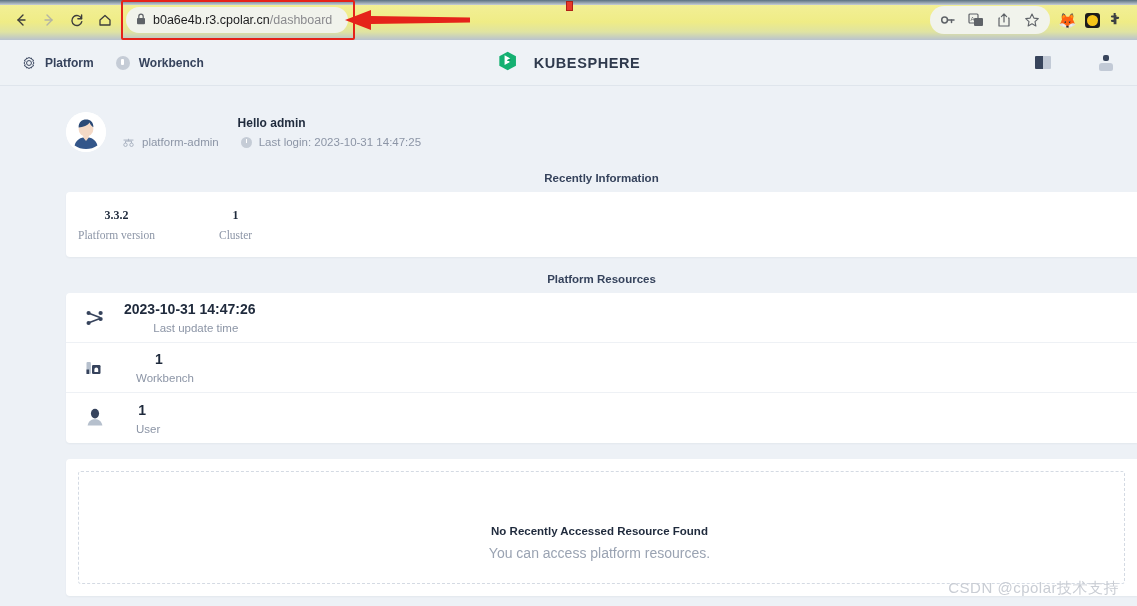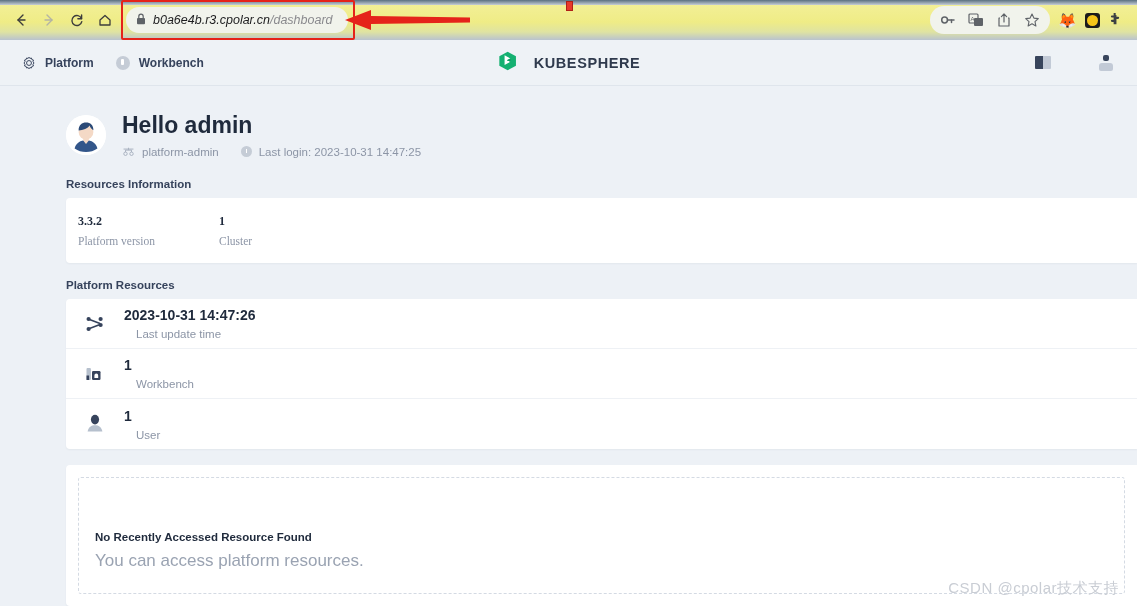--- a/index.html
+++ b/index.html
@@ -38,21 +38,20 @@
   .nav-btn svg { display: block; }
 
   .omnibox-wrap { position: relative; margin-left: 8px; z-index: 2; }
   .omnibox {
     width: 222px; height: 26px;
     background: #f1f3ec;
     border-radius: 14px;
     display: flex; align-items: center;
     padding: 0 10px;
     gap: 7px;
-    font-style: italic;
   }
   .omnibox-highlight {
     position: absolute; left: -5px; top: -7px;
     width: 234px; height: 40px;
     border: 2px solid #e5231a;
     border-radius: 2px;
     pointer-events: none;
   }
   .url-text {
     font-size: 12.5px; color: #1d1d1f; white-space: nowrap;
@@ -80,21 +79,21 @@
   .ext-badge {
     width: 15px; height: 15px; border-radius: 3px;
     background: #1b1b1b; position: relative;
   }
   .ext-badge::after {
     content: ""; position: absolute; inset: 2px;
     border-radius: 50%; background: #f5c518;
   }
 
   
-  .app { position: relative; height: 566px; background: #edf1f6; }
+  .app { position: relative; height: 566px; background: #edf1f6; text-align: center; }
 
   .topbar {
     height: 46px; background: #eef2f6;
     border-bottom: 1px solid #dfe5ec;
     display: flex; align-items: center;
     position: relative;
   }
   .topnav { display: flex; align-items: center; gap: 22px; padding-left: 22px; }
   .topnav-item {
     display: flex; align-items: center; gap: 9px;
@@ -143,21 +142,21 @@
   .hello-row {
     display: flex; align-items: center; gap: 16px;
     padding: 26px 0 20px 66px;
   }
   .avatar {
     width: 40px; height: 40px; border-radius: 50%;
     background: #ffffff; position: relative; overflow: hidden;
     flex: none;
   }
   .hello-title {
-    font-size: 23px; font-weight: bold; color: #1f2a3c;
+    font-size: 12px; font-weight: bold; color: #1f2a3c;
     margin-bottom: 6px;
   }
   .hello-meta { display: flex; align-items: center; gap: 22px; }
   .meta-item {
     display: flex; align-items: center; gap: 7px;
     font-size: 11.5px; color: #8c95a6;
   }
   .icon-role { width: 13px; height: 13px; }
   .icon-clock {
     width: 11px; height: 11px; border-radius: 50%;
@@ -198,21 +197,21 @@
   .res-value { font-size: 14px; font-weight: bold; color: #1f2a3c; margin-bottom: 5px; }
   .res-label { font-size: 11.5px; color: #8c95a6; margin-left: 12px; }
 
   .empty-card { padding: 12px; }
   .empty-box {
     border: 1px dashed #d4dae3;
     border-radius: 3px;
     padding: 20px 20px 22px 16px;
   }
   .empty-title { font-size: 11.5px; font-weight: bold; color: #1f2a3c; margin-bottom: 8px; margin-top: 33px; }
-  .empty-sub { font-size: 17px; color: #9aa3b2; }
+  .empty-sub { font-size: 14px; color: #9aa3b2; }
 
   .watermark {
     position: absolute; right: 18px; bottom: 8px;
     font-size: 15px; color: #c9cdd4;
     letter-spacing: 0.5px;
   }
 </style>
 </head>
 <body>
 
@@ -370,21 +369,21 @@
           </div>
           <div class="meta-item">
             <span class="icon-clock"></span>
             <span>Last login: 2023-10-31 14:47:25</span>
           </div>
         </div>
       </div>
     </div>
 
     <div class="section-block">
-      <div class="section-title">Resources Information</div>
+      <div class="section-title">Recently Information</div>
       <div class="card info-card">
         <div class="info-item">
           <div class="info-value">3.3.2</div>
           <div class="info-label">Platform version</div>
         </div>
         <div class="info-item">
           <div class="info-value">1</div>
           <div class="info-label">Cluster</div>
         </div>
       </div>

